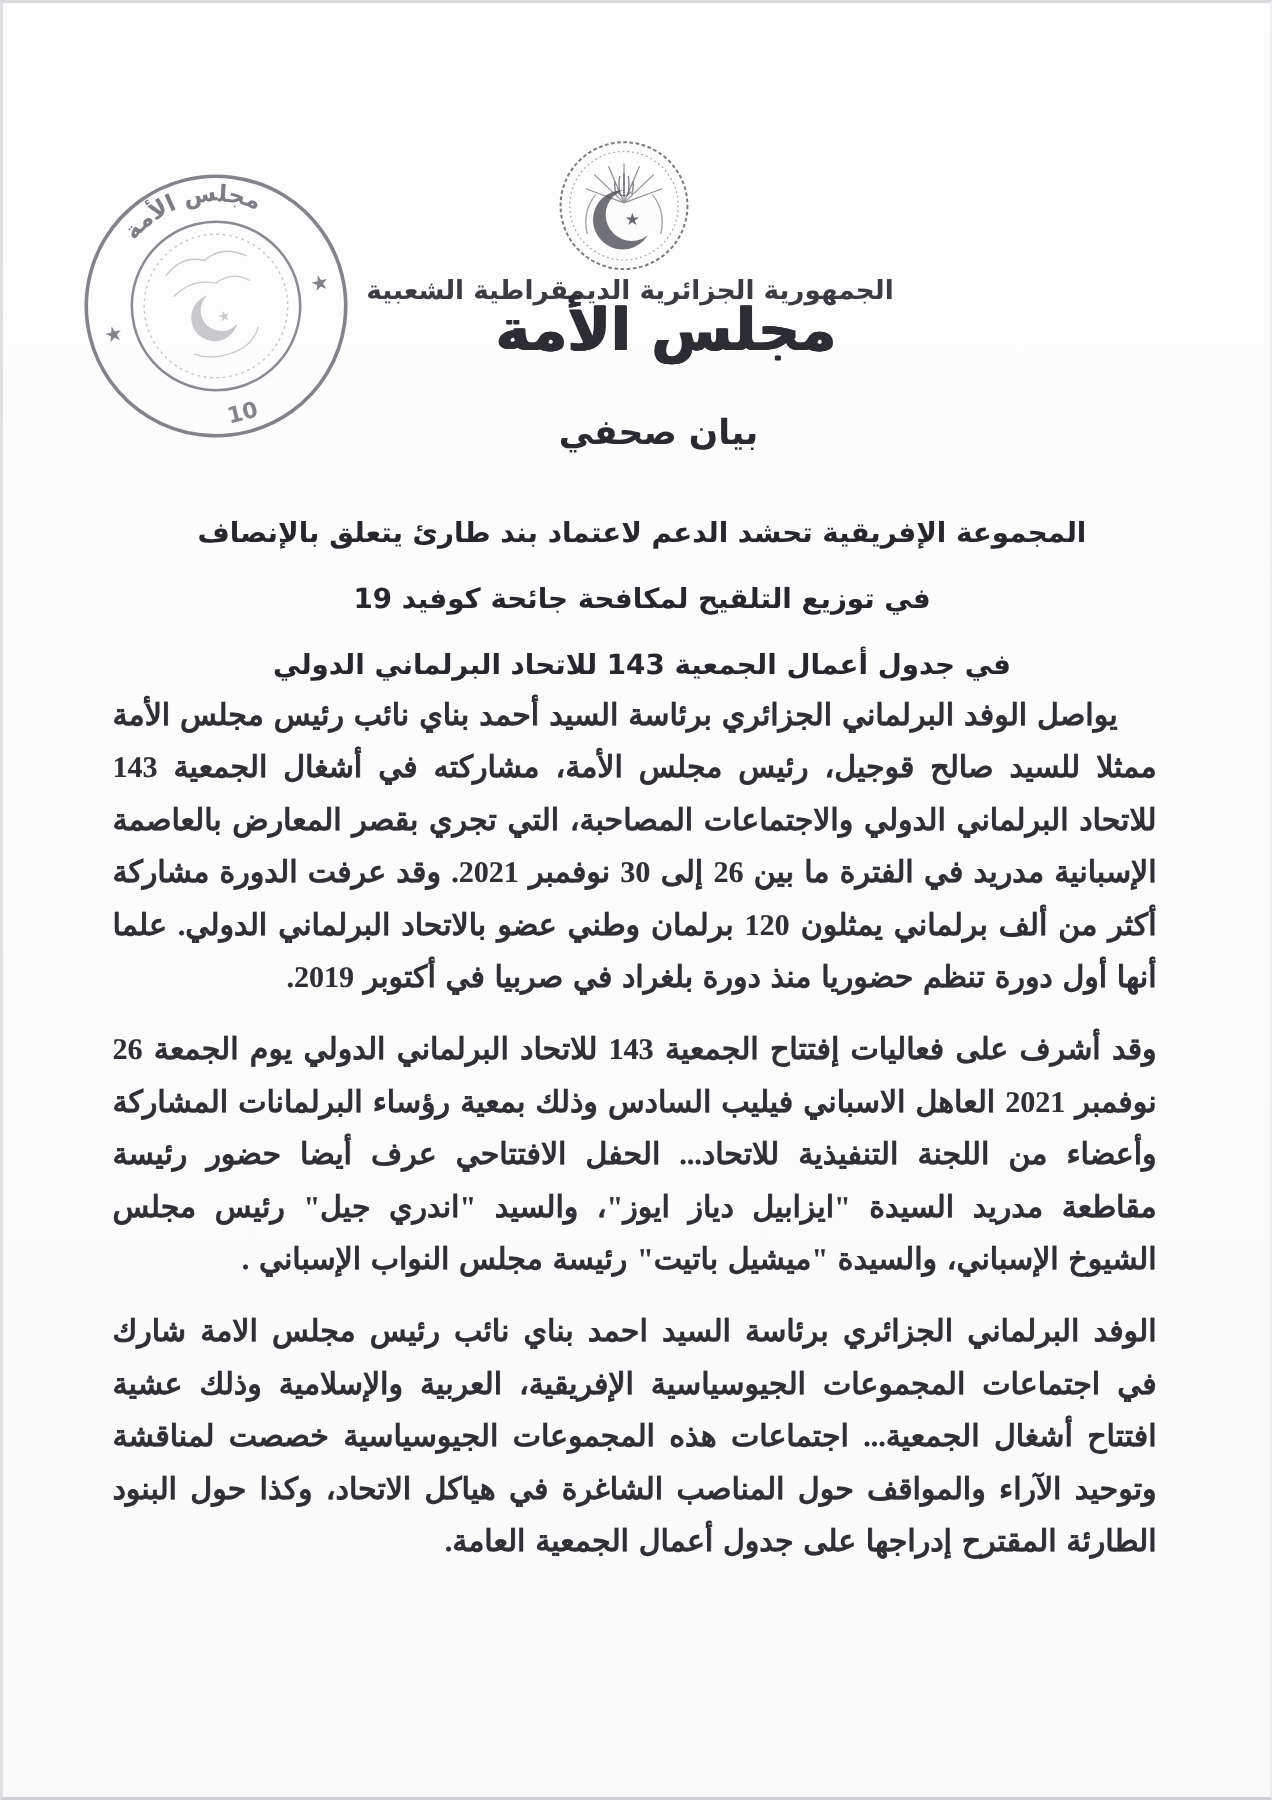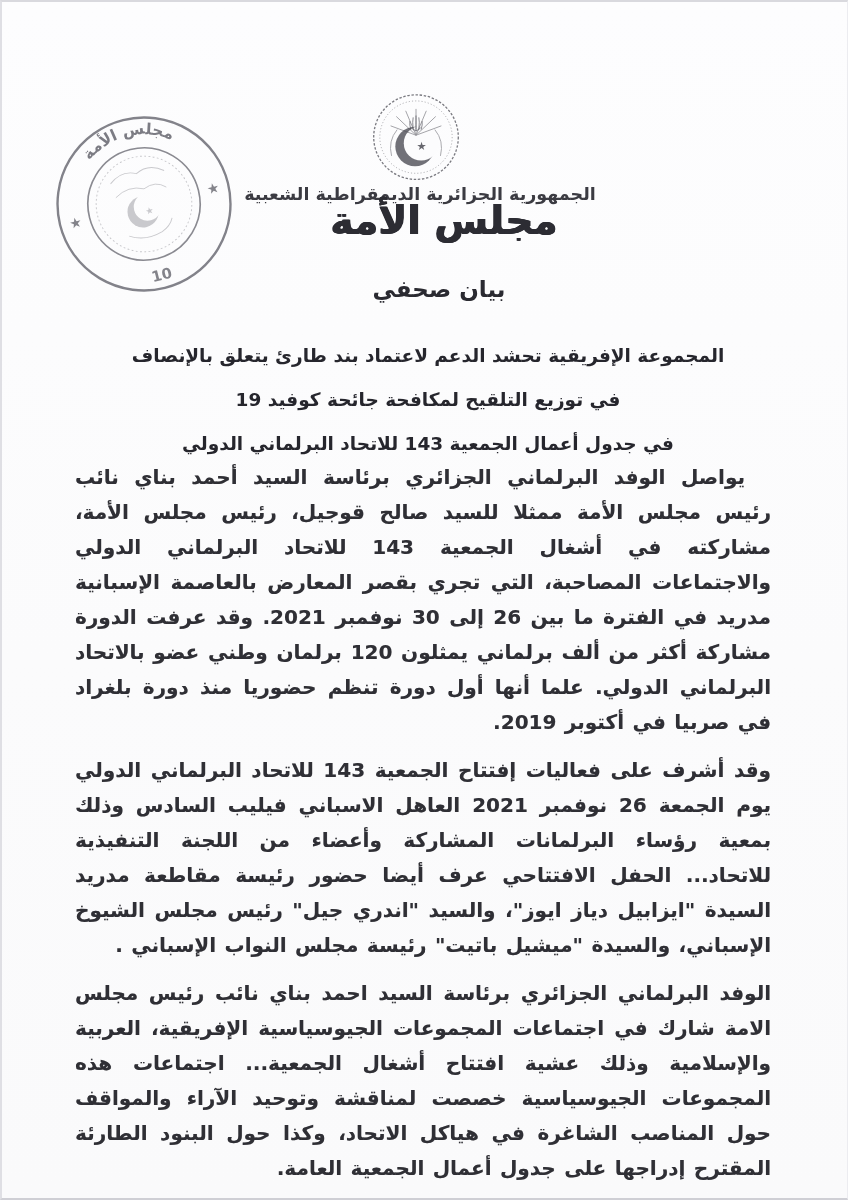--- a/index.html
+++ b/index.html
@@ -108,21 +108,21 @@
     width: 696px;
     direction: rtl;
     text-align: justify;
     font-size: 20px;
     font-weight: 700;
     line-height: 35px;
     word-spacing: 1.5px;
     color: #2f2f35;
     text-shadow: 0.2px 0.2px 0.3px rgba(45,45,50,0.35);
   }
-  .doc-body p { margin: 0 0 13px 0; }
+  .doc-body p { margin: 0 0 13px 0; font-family: Liberation Serif, serif; }
   .doc-body p.indent-first { text-indent: 26px; }
 
   svg text { font-family: "DejaVu Sans", sans-serif; }
 </style>
 </head>
 <body>
 
 <div class="page">
 
   <svg class="stamp" viewBox="0 0 200 200">

